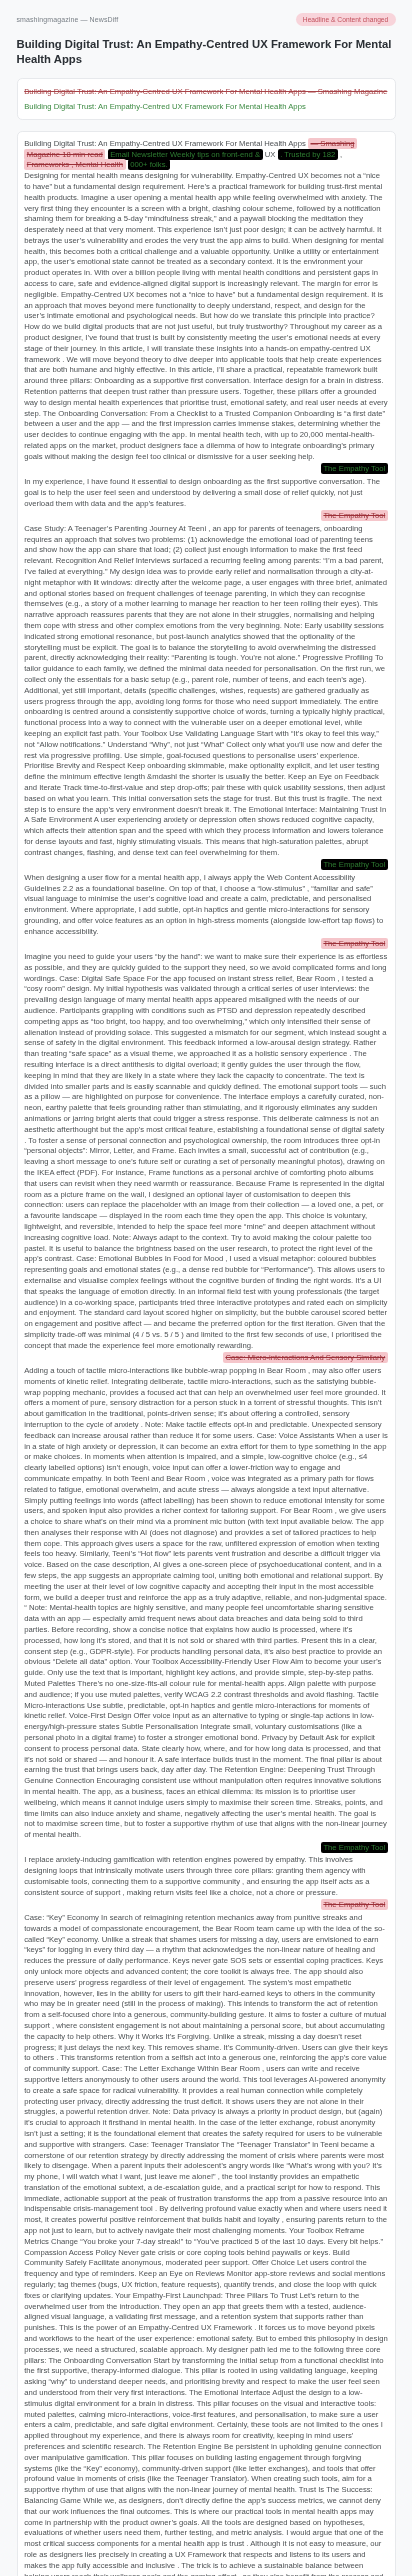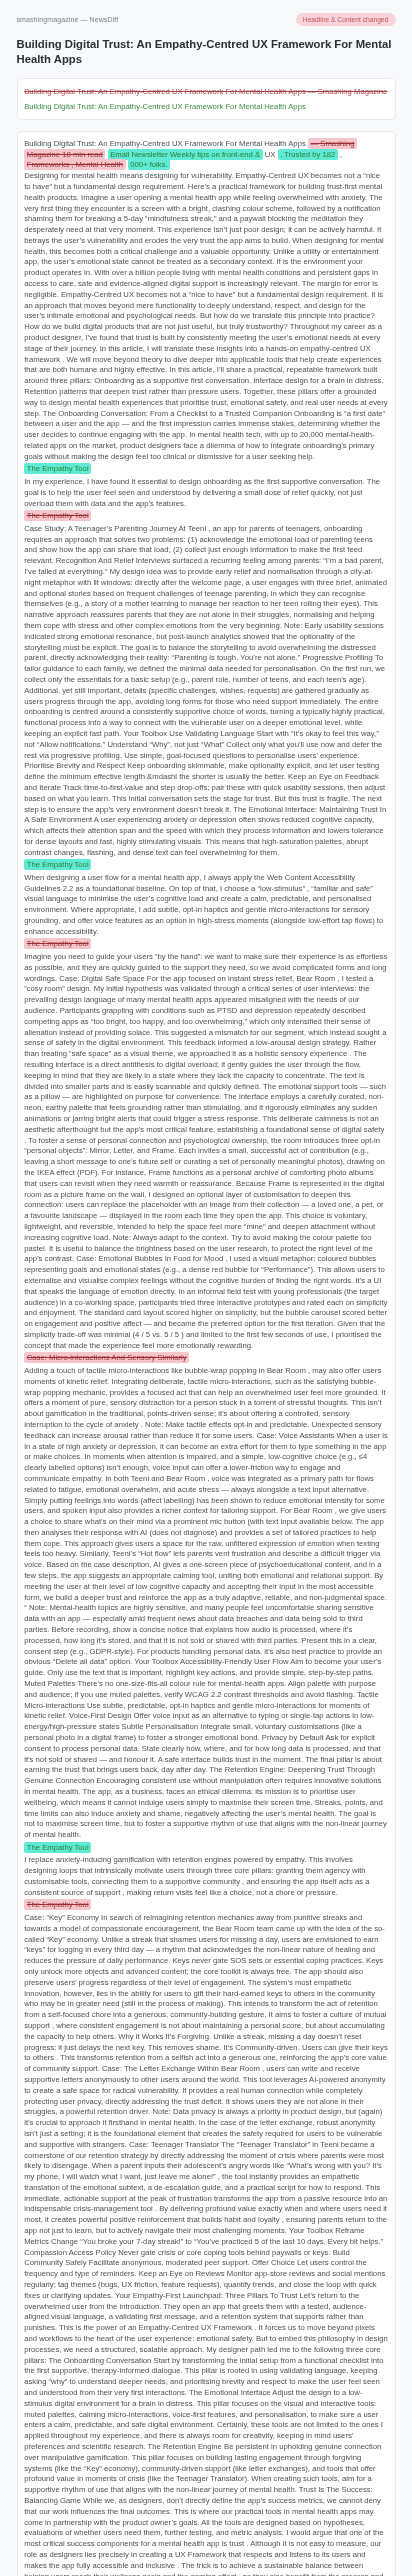--- a/index.html
+++ b/index.html
@@ -55,25 +55,25 @@
     margin: 0 0 3.1px;
     color: #a84448;
     text-decoration: line-through;
   }
   .new-headline {
     margin: 0;
     color: #3c8a42;
   }
 
   .diff-p { margin: 0; color: #4d5154; }
-  .diff-line { margin: 1.5px 0 2.1px; }
+  .diff-line { margin: 1.5px 0 2.1px; text-align: right; }
 
   .seg-plain { color: #4d5154; }
   .seg-add {
-    background: #5eead4;
+    background: #000000;
     color: #2e7d32;
     padding: 1px 2.6px;
     border-radius: 2.1px;
     -webkit-box-decoration-break: clone;
     box-decoration-break: clone;
   }
   .seg-del {
     background: #f5c6cb;
     color: #9c3038;
     text-decoration: line-through;

